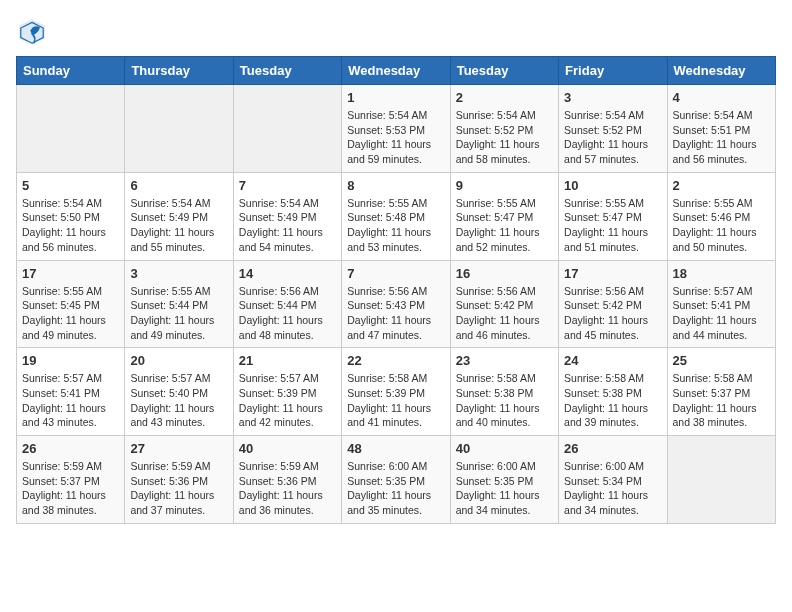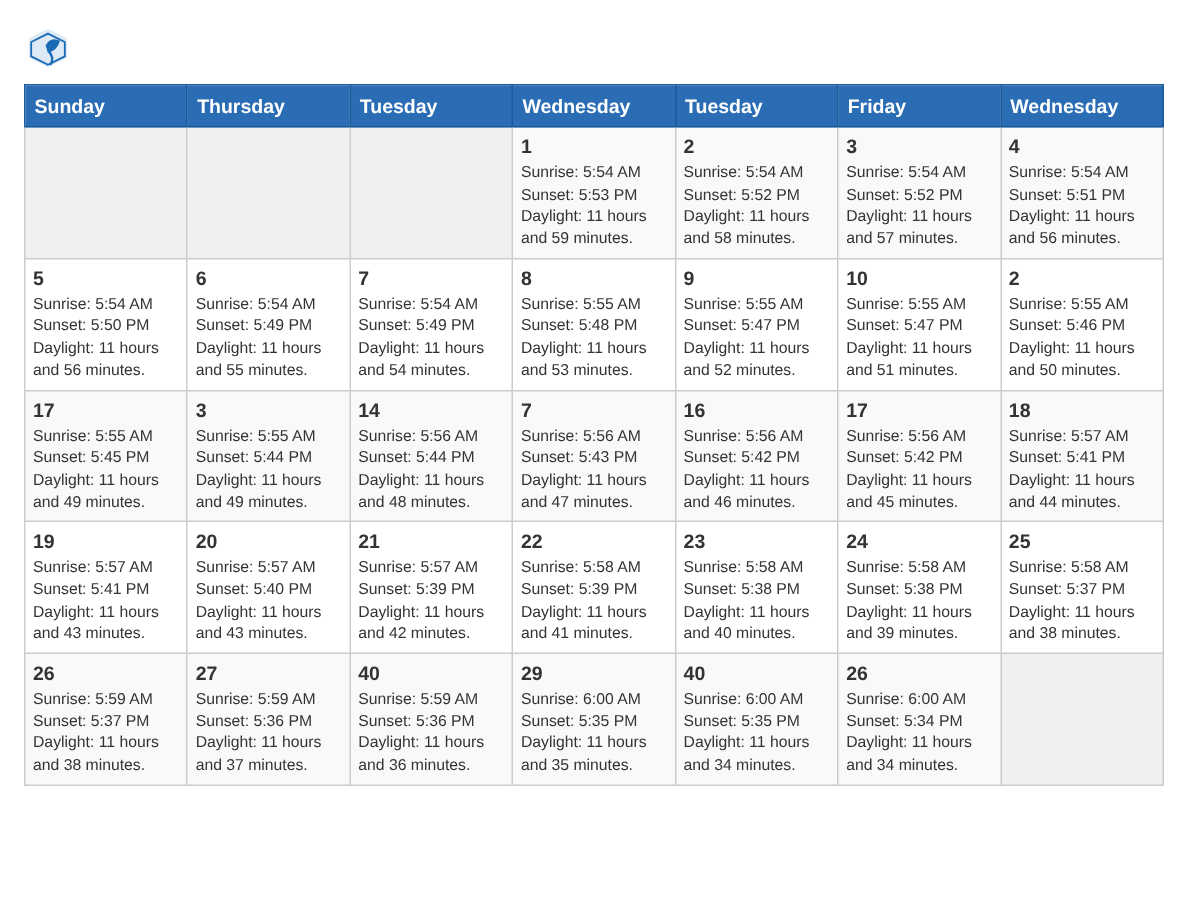--- a/index.html
+++ b/index.html
@@ -248,21 +248,21 @@
         </td>
         <td>
           <div class="day-num">27</div>
           <div class="day-info">Sunrise: 5:59 AM<br>Sunset: 5:36 PM<br>Daylight: 11 hours and 37 minutes.</div>
         </td>
         <td>
           <div class="day-num">40</div>
           <div class="day-info">Sunrise: 5:59 AM<br>Sunset: 5:36 PM<br>Daylight: 11 hours and 36 minutes.</div>
         </td>
         <td>
-          <div class="day-num">29</div>
+          <div class="day-num">48</div>
           <div class="day-info">Sunrise: 6:00 AM<br>Sunset: 5:35 PM<br>Daylight: 11 hours and 35 minutes.</div>
         </td>
         <td>
           <div class="day-num">40</div>
           <div class="day-info">Sunrise: 6:00 AM<br>Sunset: 5:35 PM<br>Daylight: 11 hours and 34 minutes.</div>
         </td>
         <td>
           <div class="day-num">26</div>
           <div class="day-info">Sunrise: 6:00 AM<br>Sunset: 5:34 PM<br>Daylight: 11 hours and 34 minutes.</div>
         </td>

